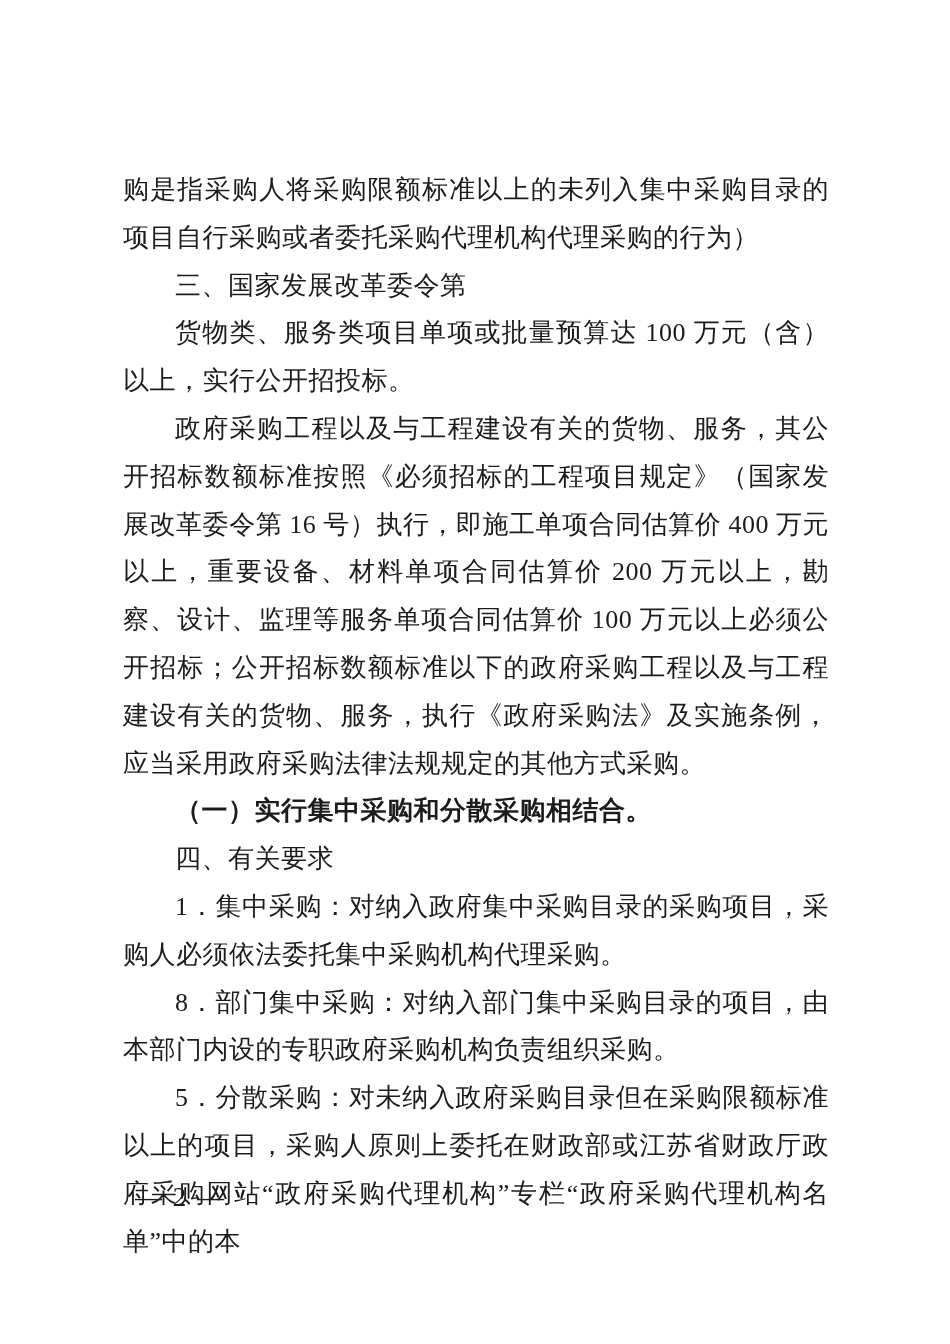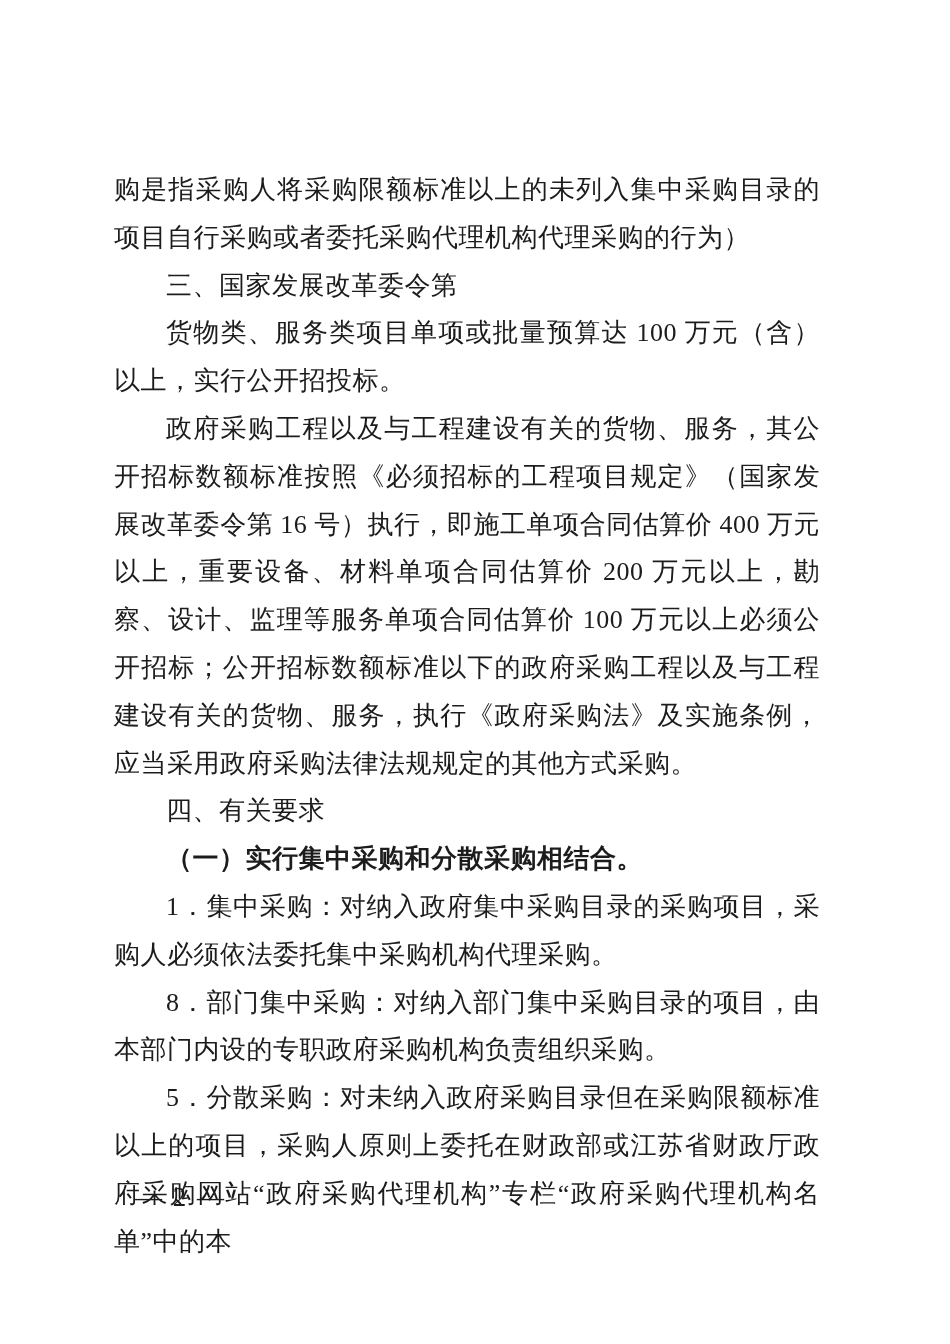--- a/index.html
+++ b/index.html
@@ -10,21 +10,21 @@
   .page {
     position: relative;
     width: 950px;
     height: 1344px;
     background: #ffffff;
     overflow: hidden;
     font-family: "Liberation Serif", "DejaVu Serif", serif;
   }
   .doc-body {
     position: absolute;
-    left: 114px;
+    left: 123px;
     top: 166px;
     width: 706px;
     color: #1c1c1c;
   }
   .para {
     margin: 0;
     font-size: 26px;
     line-height: 47.8px;
     letter-spacing: 0.5px;
     text-align: justify;
@@ -48,20 +48,20 @@
 </style>
 </head>
 <body>
 
 <div class="page" style="background: rgb(255, 255, 255);">
   <div class="doc-body" style="color: rgb(28, 28, 28);">
       <p class="para">购是指采购人将采购限额标准以上的未列入集中采购目录的项目自行采购或者委托采购代理机构代理采购的行为）</p>
       <p class="para indent">三、国家发展改革委令第</p>
       <p class="para indent">货物类、服务类项目单项或批量预算达 100 万元（含）以上，实行公开招投标。</p>
       <p class="para indent">政府采购工程以及与工程建设有关的货物、服务，其公开招标数额标准按照《必须招标的工程项目规定》（国家发展改革委令第 16 号）执行，即施工单项合同估算价 400 万元以上，重要设备、材料单项合同估算价 200 万元以上，勘察、设计、监理等服务单项合同估算价 100 万元以上必须公开招标；公开招标数额标准以下的政府采购工程以及与工程建设有关的货物、服务，执行《政府采购法》及实施条例，应当采用政府采购法律法规规定的其他方式采购。</p>
+      <p class="para indent bold">（一）实行集中采购和分散采购相结合。</p>
       <p class="para indent">四、有关要求</p>
-      <p class="para indent bold">（一）实行集中采购和分散采购相结合。</p>
       <p class="para indent">1．集中采购：对纳入政府集中采购目录的采购项目，采购人必须依法委托集中采购机构代理采购。</p>
       <p class="para indent">8．部门集中采购：对纳入部门集中采购目录的项目，由本部门内设的专职政府采购机构负责组织采购。</p>
       <p class="para indent">5．分散采购：对未纳入政府采购目录但在采购限额标准以上的项目，采购人原则上委托在财政部或江苏省财政厅政府采购网站“政府采购代理机构”专栏“政府采购代理机构名单”中的本</p>
     </div>
   <div class="page-footer" style="color: rgb(28, 28, 28);">— 2 —</div>
 </div>
 
 </body></html>

